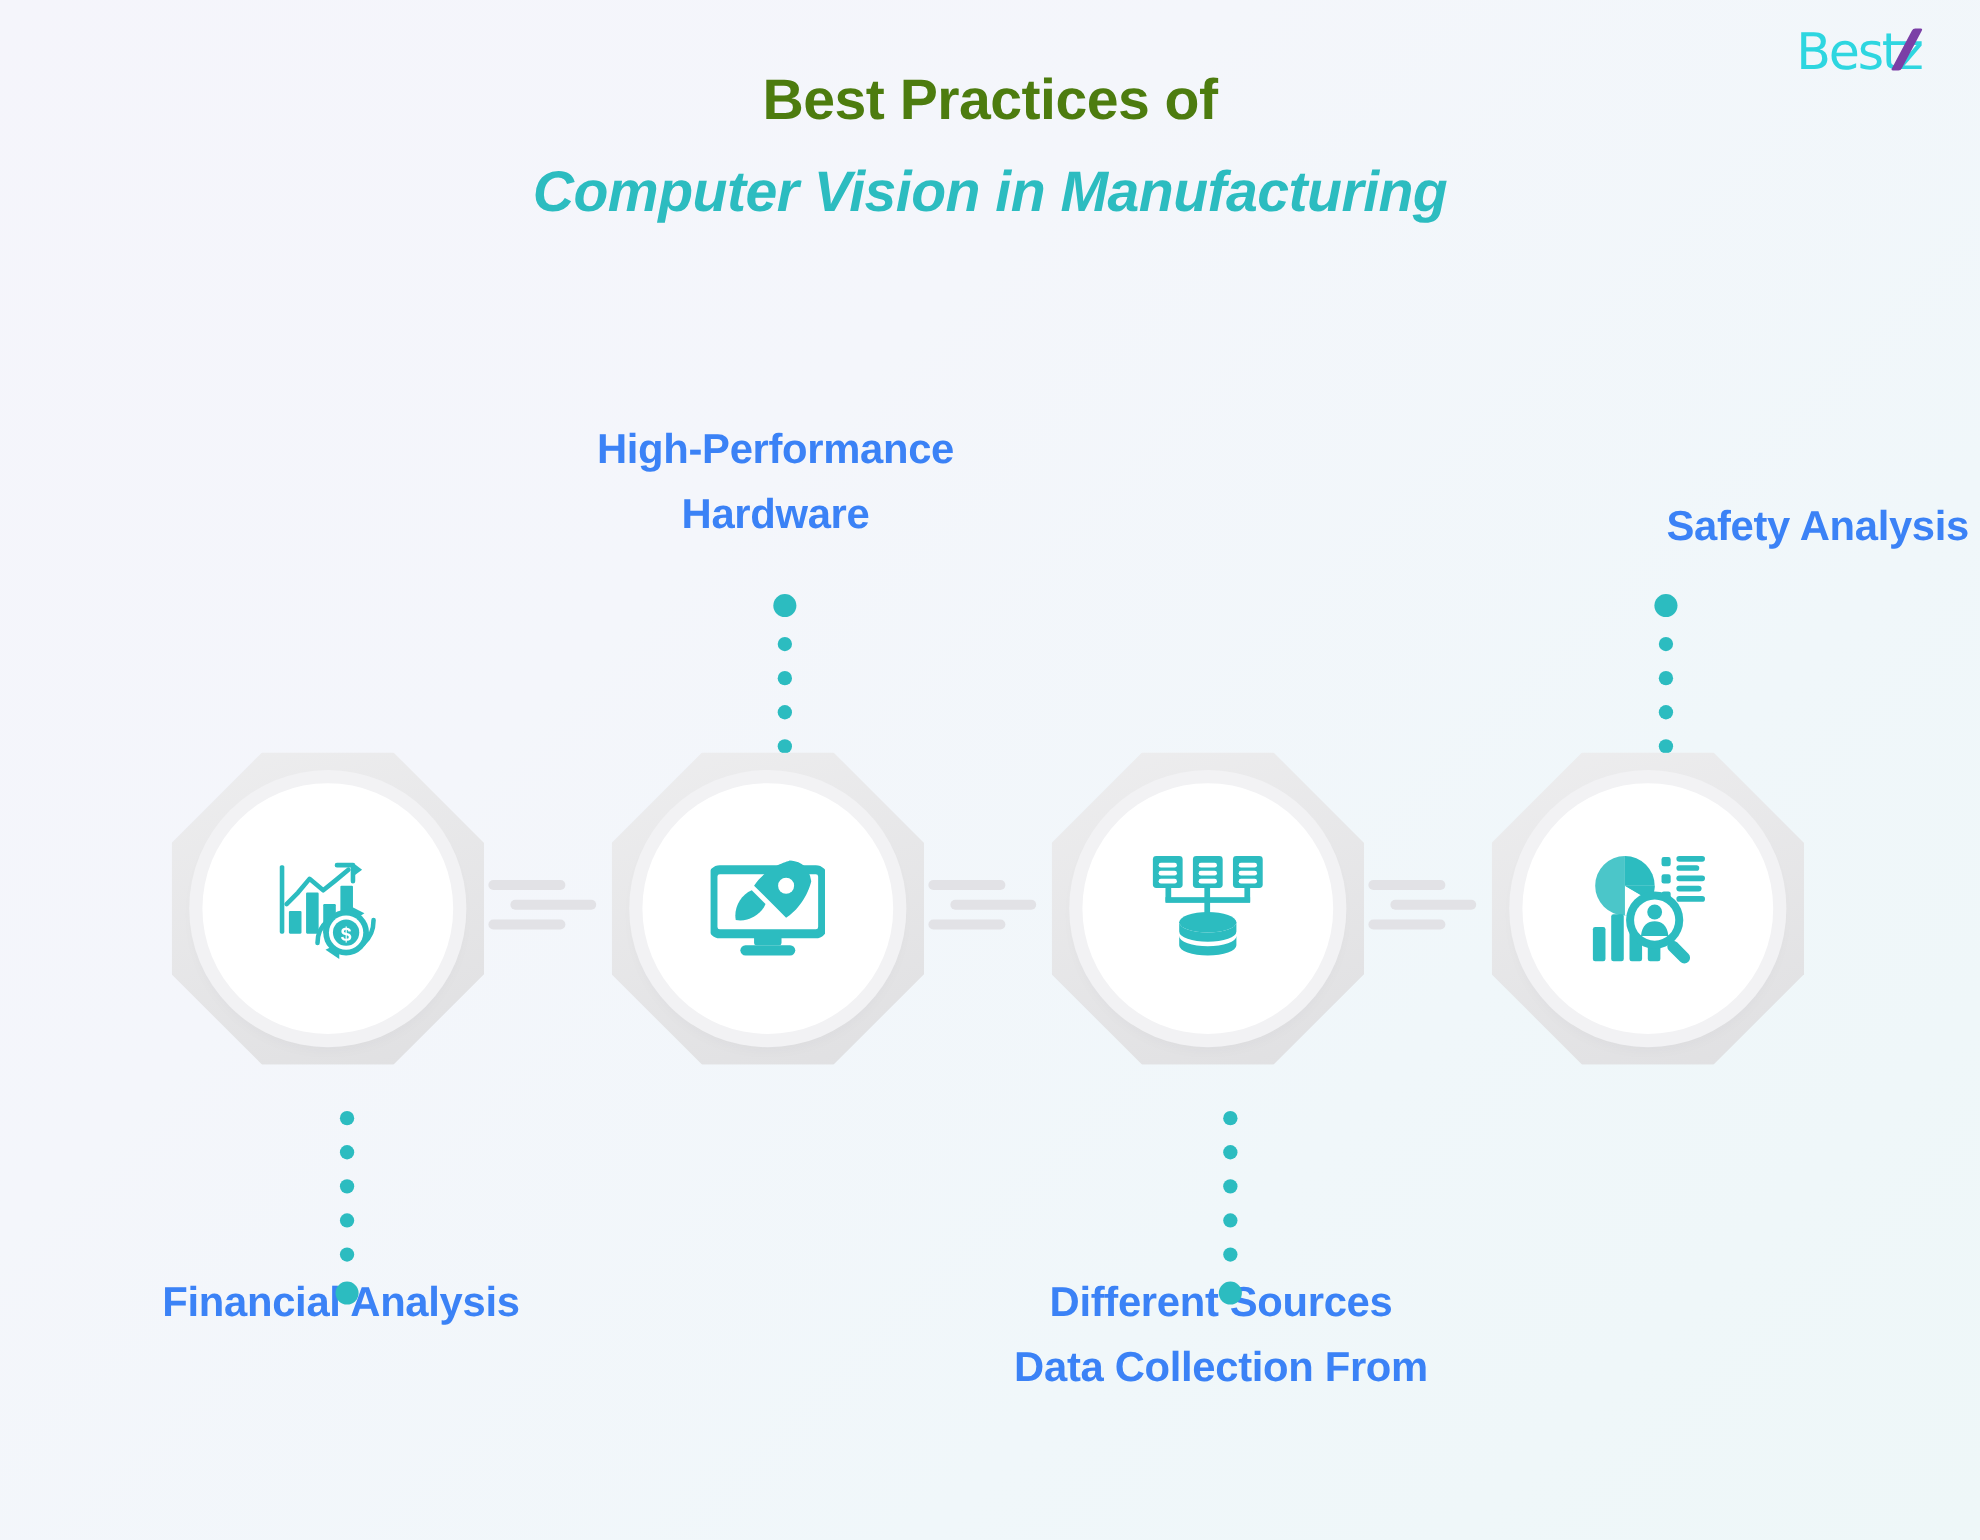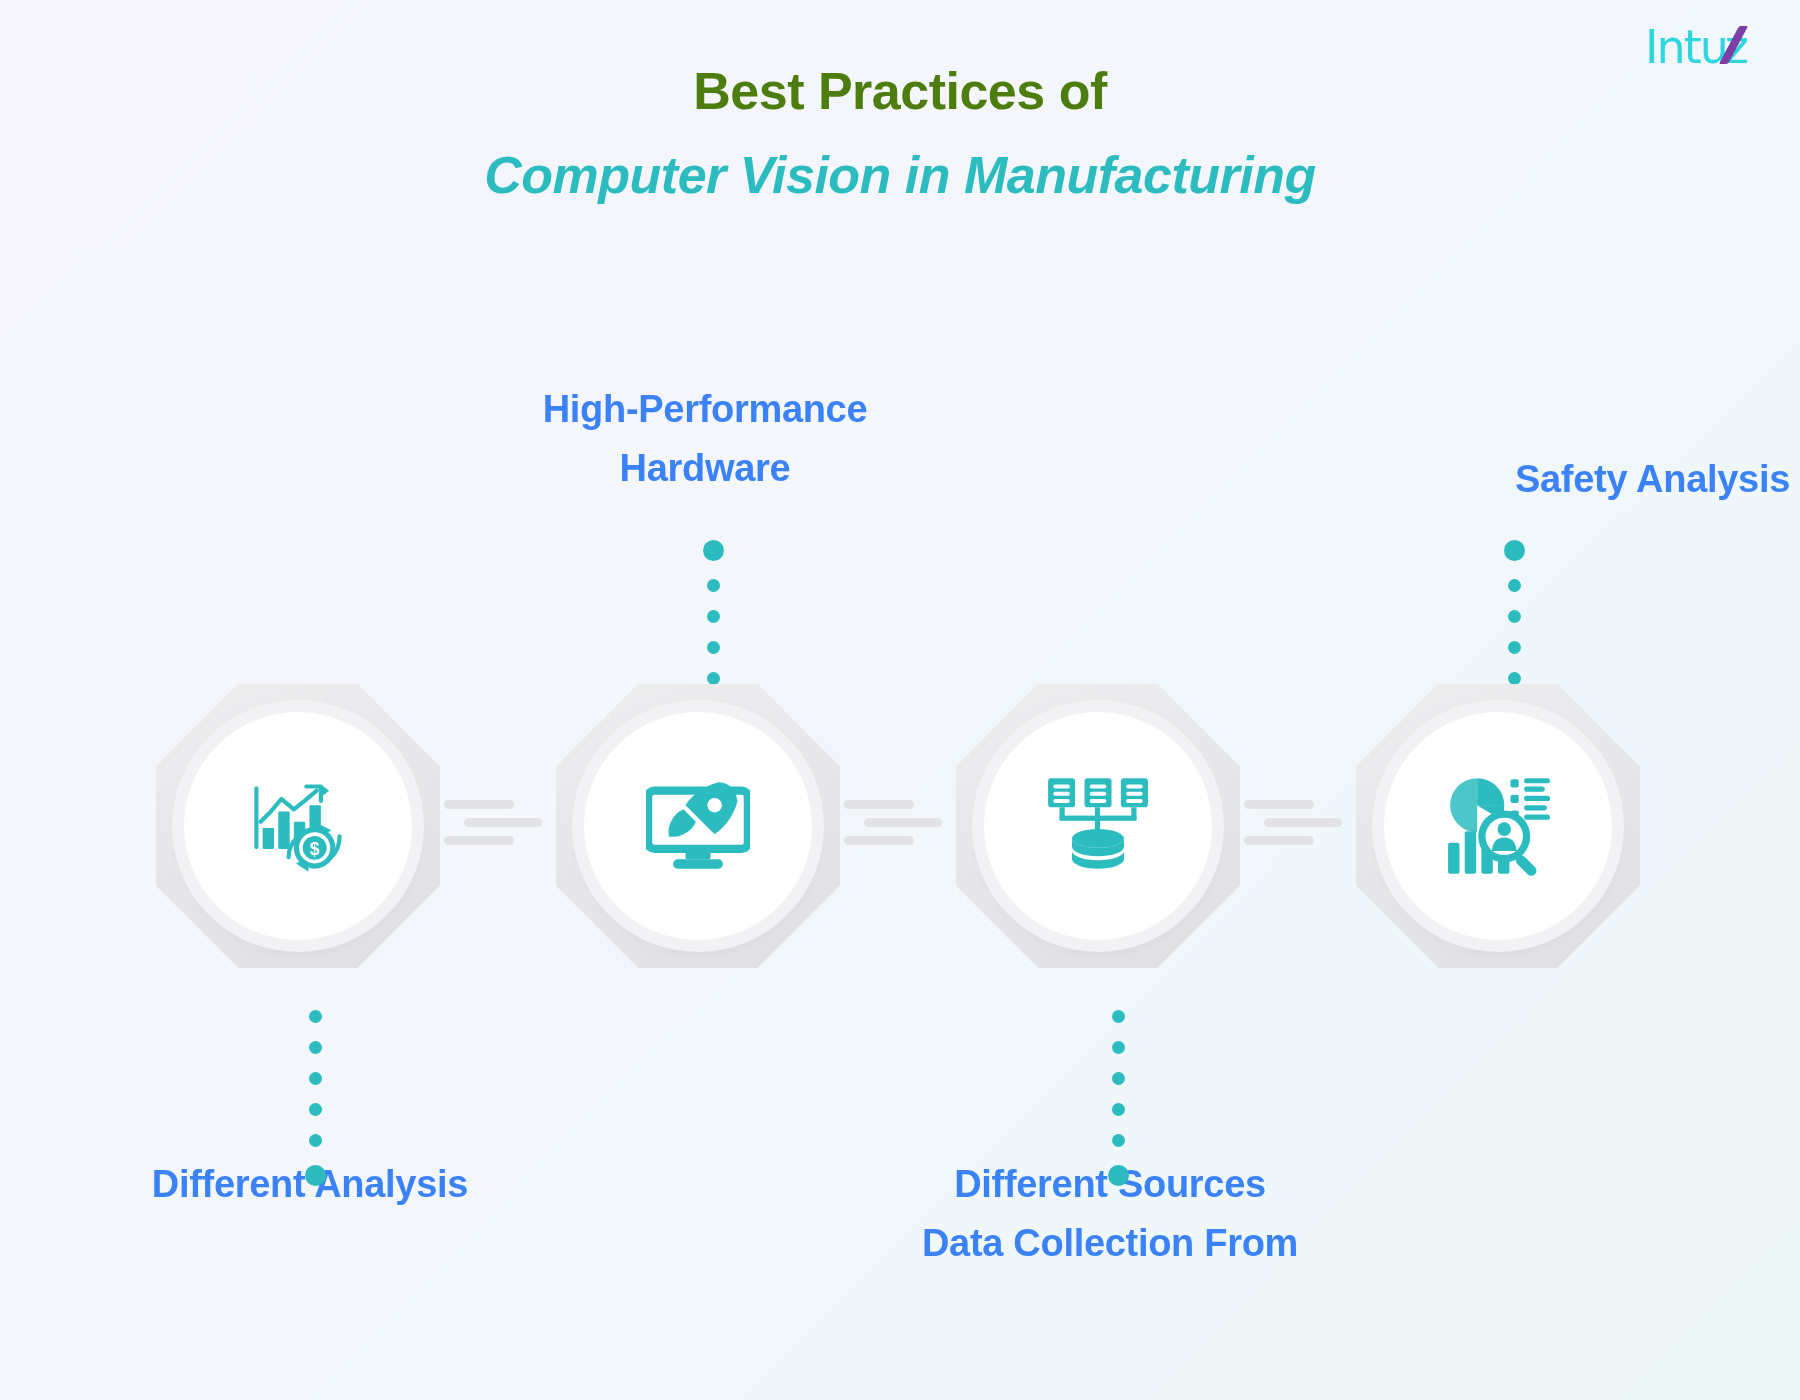--- a/index.html
+++ b/index.html
@@ -193,40 +193,40 @@
   }
   .label-hh { left: 415px;  top: 380px;  width: 580px; }
   .label-sa { left: 1230px; top: 450px;  width: 560px; text-align: right; }
   .label-fa { left: 20px;   top: 1155px; width: 580px; }
   .label-dc { left: 820px;  top: 1155px; width: 580px; }
 </style>
 </head>
 <body>
 
 <div class="logo">
-  <span class="logo-text">Intu</span>
+  <span class="logo-text">Best</span>
   <span class="logo-z">
     <span class="logo-z-slash"></span>
     <span>z</span>
   </span>
 </div>
 
 <div class="title-block">
   <div class="title-line1">Best Practices of</div>
   <div class="title-line2">Computer Vision in Manufacturing</div>
 </div>
 
 <div class="label label-hh">
   <div>High-Performance</div>
   <div>Hardware</div>
 </div>
 
 <div class="label label-sa">Safety Analysis</div>
 
-<div class="label label-fa">Different Analysis</div>
+<div class="label label-fa">Financial Analysis</div>
 
 <div class="label label-dc">
   <div>Different Sources</div>
   <div>Data Collection From</div>
 </div>
 
 <div class="leader leader-hh">
   <span class="dot big"></span>
   <span class="dot"></span>
   <span class="dot"></span>

